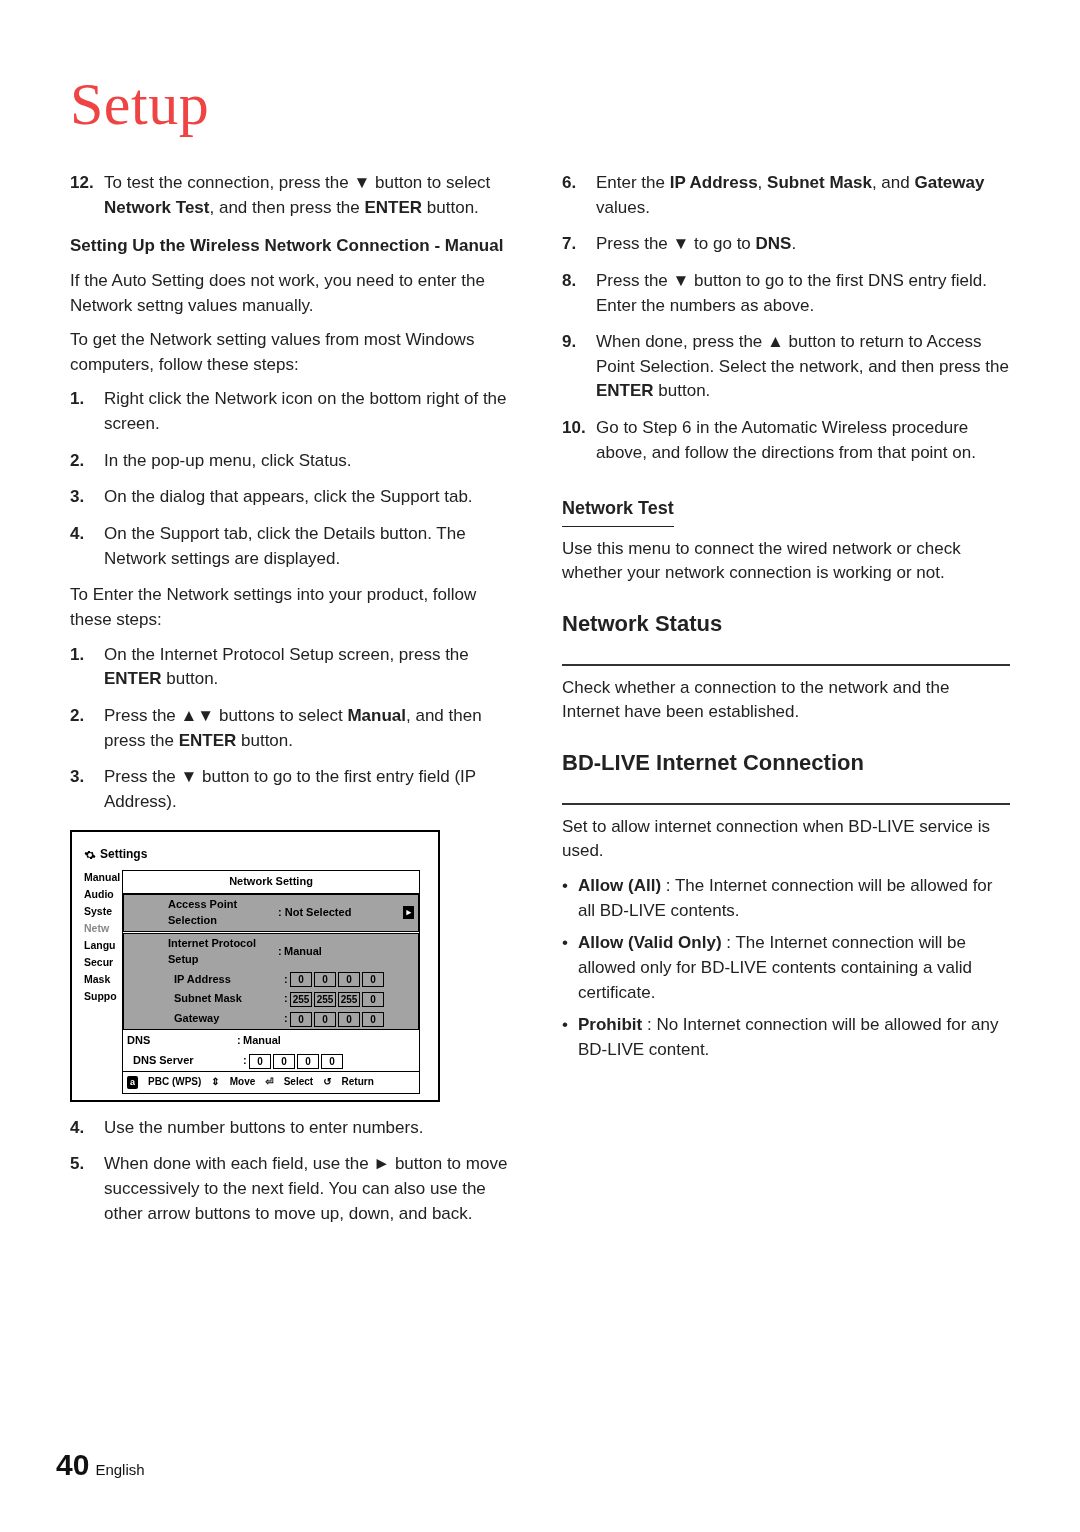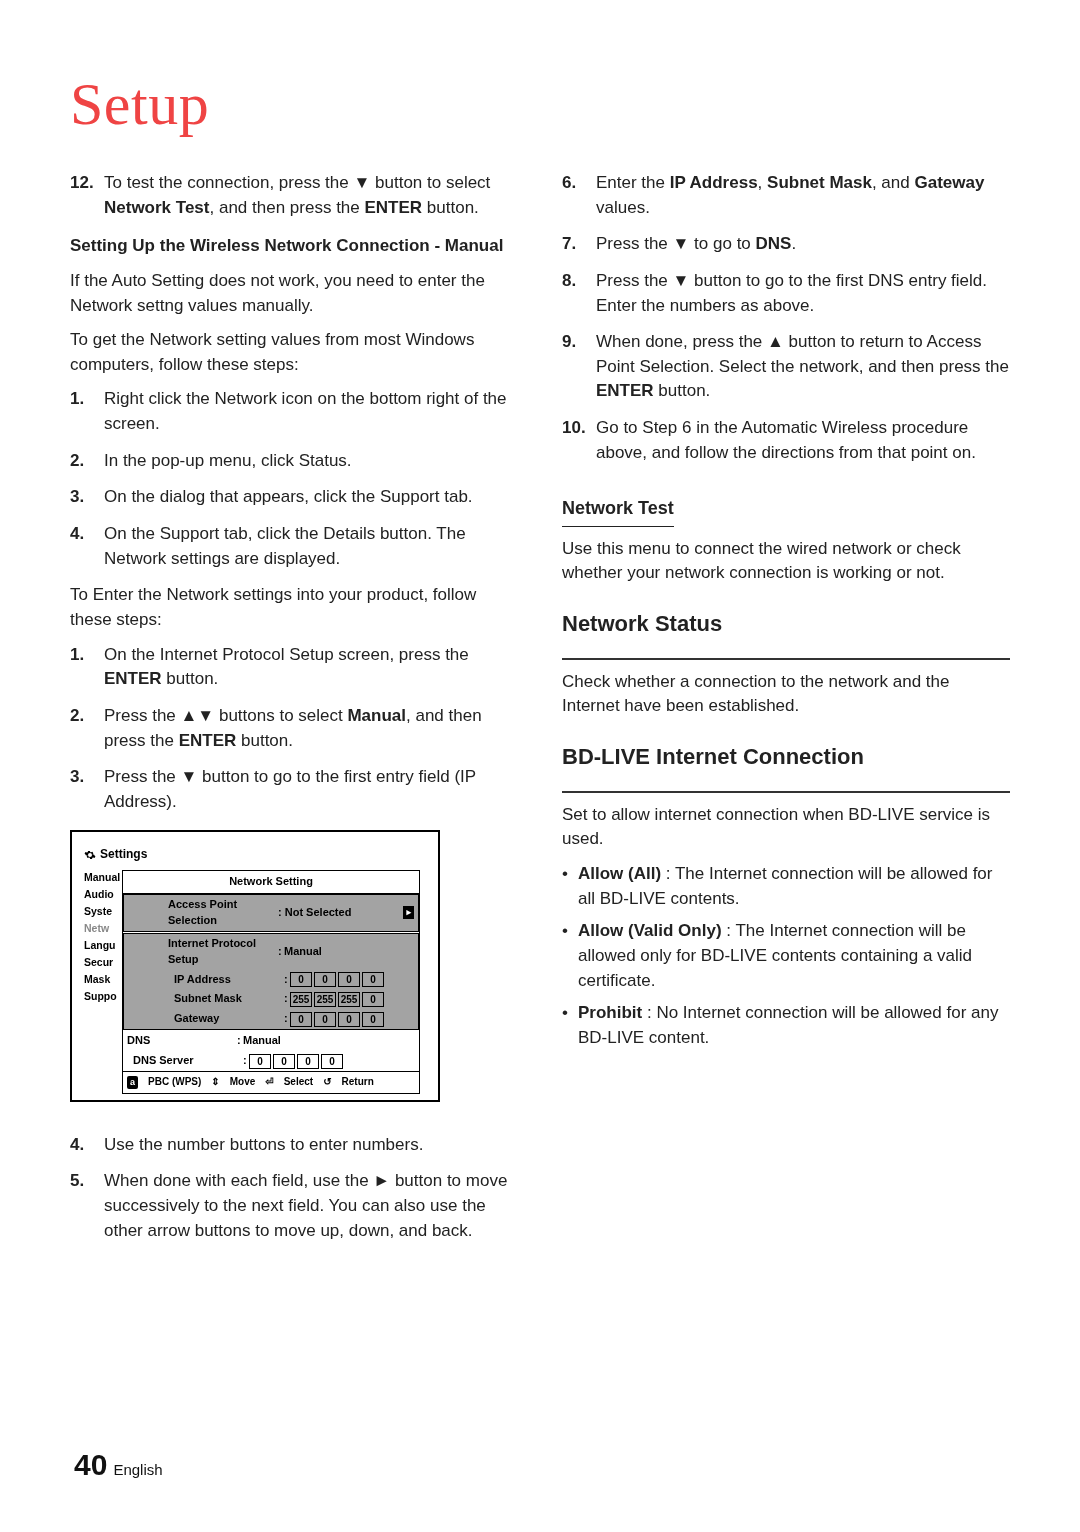--- a/index.html
+++ b/index.html
@@ -9,28 +9,28 @@
   .cols { display: flex; gap: 44px; }
   .col { flex: 1; font-size: 17px; line-height: 1.45; color: #222; }
   .ol { list-style: none; }
   .ol > li { display: flex; margin-bottom: 12px; }
   .ol .num { font-weight: 700; min-width: 34px; }
   .ol .txt { flex: 1; }
   .b { font-weight: 700; }
   .sub-h4 { font-weight: 700; margin: 14px 0 10px 0; }
   .p { margin-bottom: 10px; }
   .sub-label { font-weight: 700; font-size: 18px; margin-top: 18px; padding-bottom: 4px; border-bottom: 1px solid #222; display: inline-block; margin-bottom: 10px; }
-  .sec-h { font-weight: 700; font-size: 22px; margin-top: 22px; padding-bottom: 18px; border-bottom: 2px solid #333; margin-bottom: 10px; }
+  .sec-h { font-weight: 700; font-size: 22px; margin-top: 22px; padding-bottom: 24px; border-bottom: 2px solid #333; margin-bottom: 10px; }
   .ul { list-style: none; }
   .ul > li { display: flex; margin-bottom: 8px; }
   .ul .dot { min-width: 16px; }
   .ul .txt { flex: 1; }
 
   
-  .diagram { margin: 16px 0 31px 0; border: 2px solid #000; padding: 14px 18px 6px 12px; font-size: 11px; color: #000; width: 100%; max-width: 370px; }
+  .diagram { margin: 16px 0 14px 0; border: 2px solid #000; padding: 14px 18px 6px 12px; font-size: 11px; color: #000; width: 100%; max-width: 370px; }
   .diagram .titlebar { display: flex; align-items: center; font-weight: 700; font-size: 12px; margin-bottom: 6px; gap: 4px; }
   .diagram .body { display: flex; gap: 0; }
   .diagram .side { width: 38px; font-weight: 700; font-size: 10.5px; }
   .diagram .side div { height: 17px; overflow: hidden; white-space: nowrap; }
   .diagram .side .sel { color: #888; }
   .diagram .main { flex: 1; border: 1px solid #000; }
   .diagram .main .hdr { text-align: center; font-weight: 700; font-size: 11px; padding: 3px 0; border-bottom: 1px solid #000; }
   .diagram .rowbox { border: 1px solid #000; margin: 0 0 1px 0; font-weight: 700; background: #a3a3a3; position: relative; padding-left: 40px; }
   .diagram .rowline { display: flex; align-items: center; padding: 2px 4px; font-weight: 700; }
   .diagram .rowline .k { width: 110px; }
@@ -39,21 +39,21 @@
   .diagram .ipboxes span { border: 1px solid #000; width: 22px; text-align: center; font-size: 10px; line-height: 13px; }
   .diagram .ap { display: flex; align-items: center; padding: 2px 4px; }
   .diagram .ap .k { width: 110px; }
   .diagram .ap .caret { margin-left: auto; background: #000; color: #fff; font-size: 9px; padding: 0 3px; }
   .diagram .indent { padding-left: 10px; }
   .diagram .footer { border-top: 1px solid #000; padding: 3px 4px; font-weight: 700; display: flex; gap: 10px; align-items: center; font-size: 10px; }
   .diagram .footer .btn-a { background: #000; color: #fff; padding: 0 3px; border-radius: 2px; font-size: 9px; }
   .gear-icon { width: 12px; height: 12px; display: inline-block; }
   .gear-icon svg { width: 12px; height: 12px; }
 
-  .page-footer { position: absolute; left: 74px; bottom: 50px; display: flex; align-items: baseline; gap: 6px; }
+  .page-footer { position: absolute; left: 56px; bottom: 50px; display: flex; align-items: baseline; gap: 6px; }
   .page-footer .num { font-weight: 800; font-size: 30px; }
   .page-footer .lang { font-size: 15px; }
 </style>
 </head>
 <body>
 
 <div class="page-title">Setup</div>
 
 <div class="cols">
 

